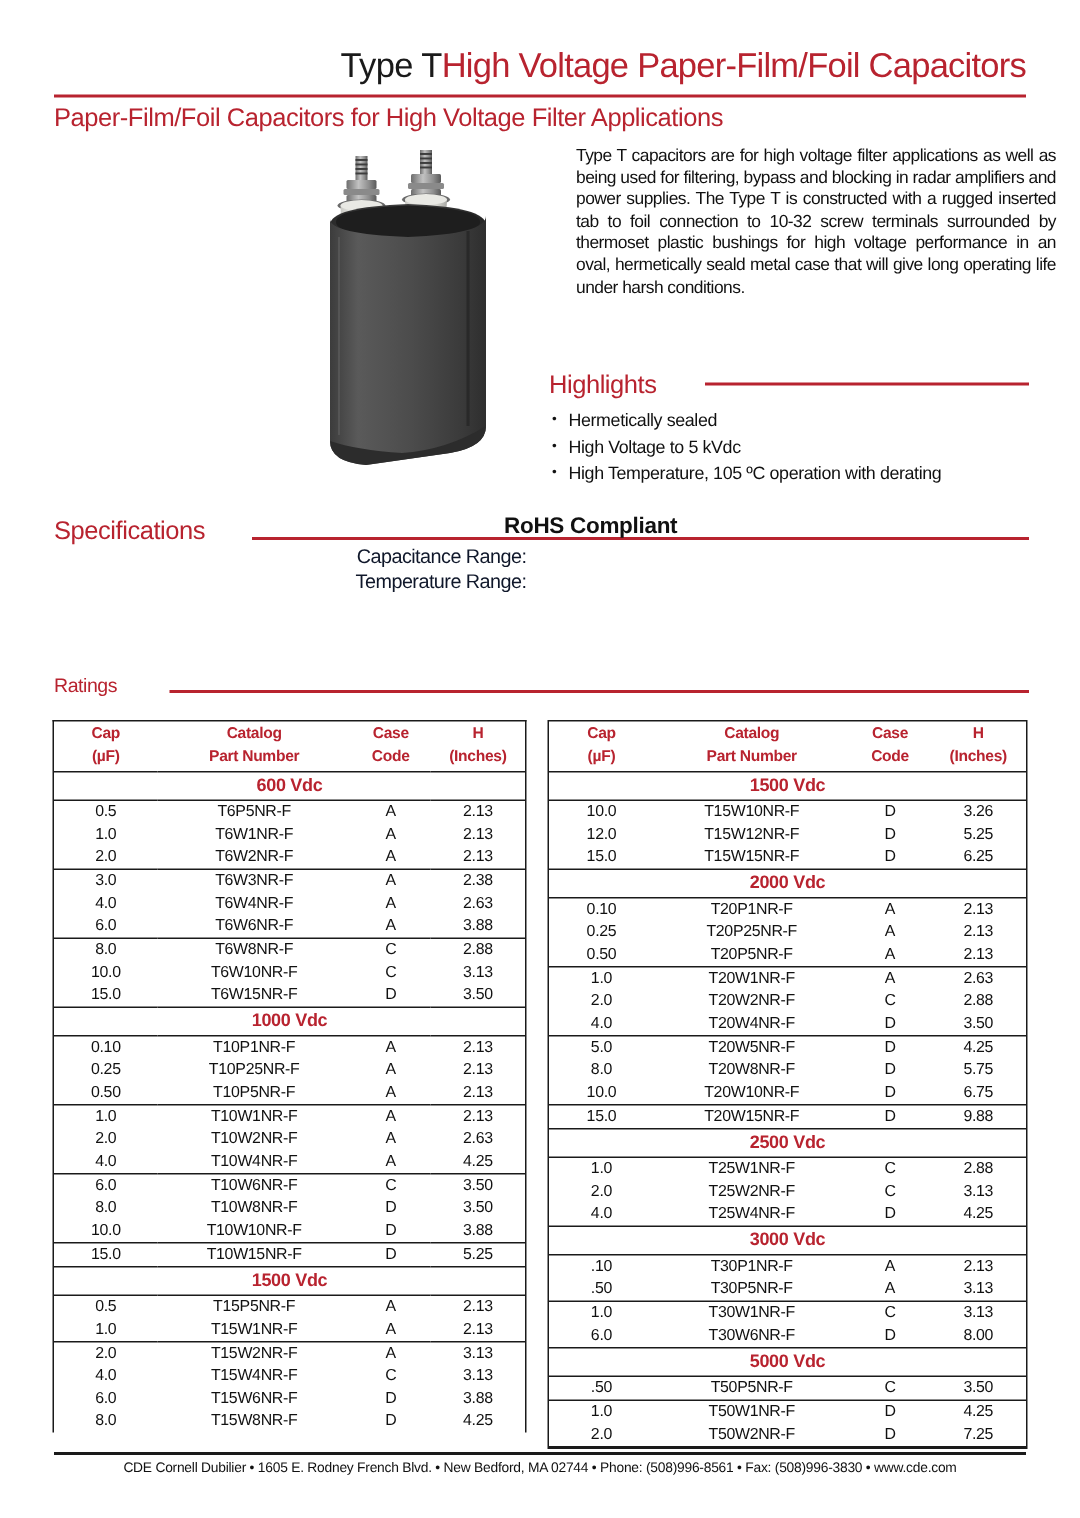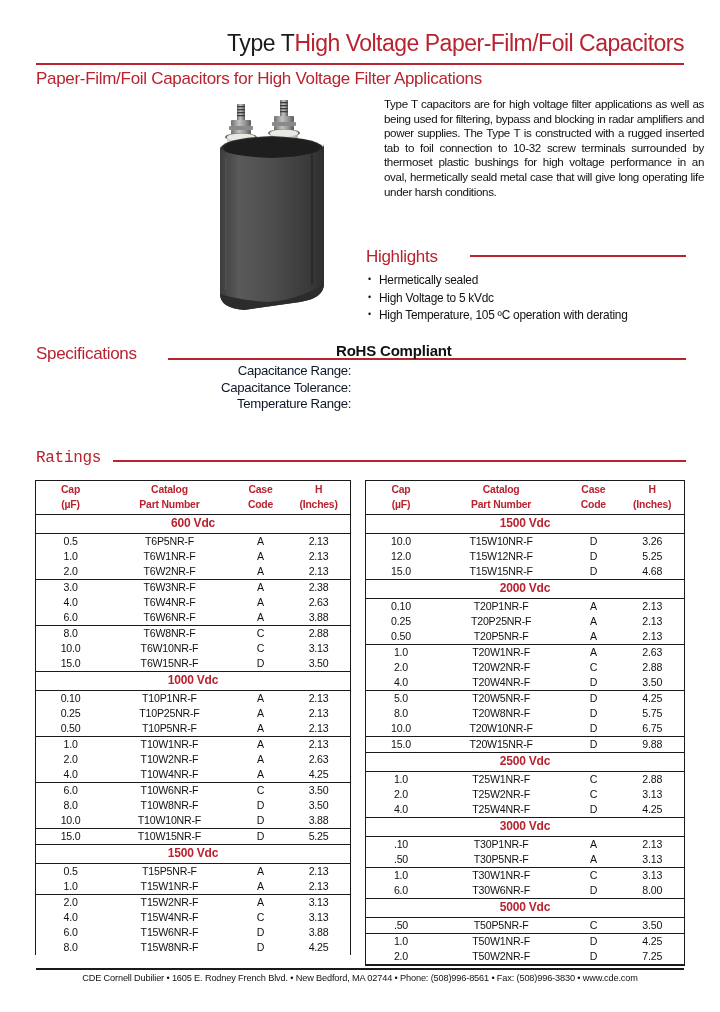--- a/index.html
+++ b/index.html
@@ -92,21 +92,21 @@
     color: #0f172a; letter-spacing: -0.35px;
   }
   .spec-values {
     position: absolute; left: 357px; top: 364px; width: 340px;
     font-size: 11.9px; line-height: 16.6px; color: #111; letter-spacing: -0.25px;
   }
 
   
   .rat-head {
     position: absolute; left: 36px; top: 449px;
-    font-size: 16px; color: #b8232f; letter-spacing: -0.3px; font-family: Liberation Mono, monospace;
+    font-size: 13px; color: #b8232f; letter-spacing: -0.3px;
   }
   .rat-rule {
     position: absolute; left: 113px; top: 460px; width: 573px; height: 1.6px;
     background: #b8232f;
   }
 
   
   .tbl {
     position: absolute; top: 480px;
     border-left: 1.6px solid #1a1a1a;
@@ -241,21 +241,20 @@
     <div>Hermetically sealed</div>
     <div>High Voltage to 5 kVdc</div>
     <div>High Temperature, 105 ºC operation with derating</div>
   </div>
 
   <div class="spec-head">Specifications</div>
   <div class="spec-rule"></div>
   <div class="rohs">RoHS Compliant</div>
   <div class="spec-labels">
     <div>Capacitance Range:</div>
-    <div>Capacitance Tolerance:</div>
     <div>Temperature Range:</div>
   </div>
 
   <div class="rat-head">Ratings</div>
   <div class="rat-rule"></div>
 
   <div class="tbl left">
     <table class="rt">
       <colgroup>
           <col class="c-cap">
@@ -476,21 +475,21 @@
           <tr>
             <td>12.0</td>
             <td>T15W12NR-F</td>
             <td>D</td>
             <td>5.25</td>
           </tr>
           <tr>
             <td>15.0</td>
             <td>T15W15NR-F</td>
             <td>D</td>
-            <td>4.68</td>
+            <td>6.25</td>
           </tr>
           <tr>
             <td colspan="4" class="vgroup">2000 Vdc</td>
           </tr>
           <tr>
             <td>0.10</td>
             <td>T20P1NR-F</td>
             <td>A</td>
             <td>2.13</td>
           </tr>

